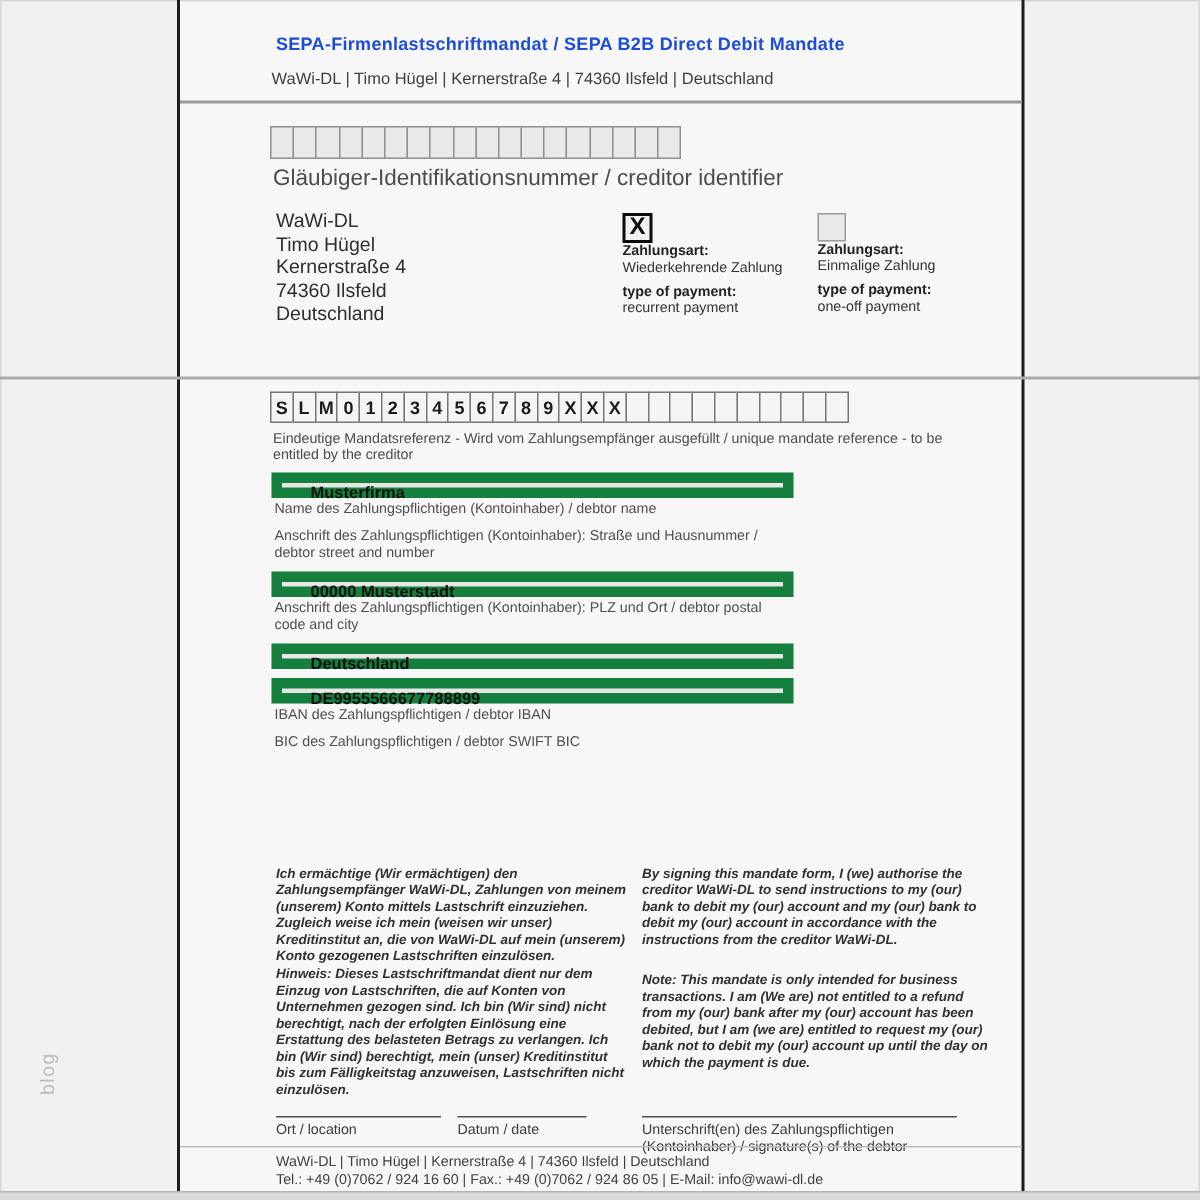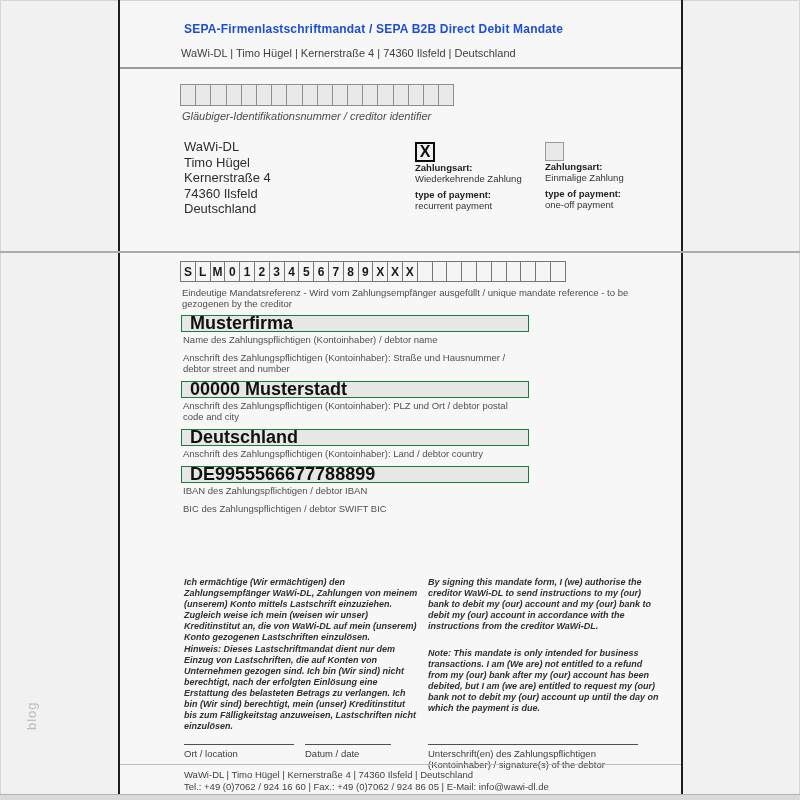--- a/index.html
+++ b/index.html
@@ -42,21 +42,21 @@
     border:1px solid #8f8f8f; margin-left:-1px;
     display:flex; align-items:center; justify-content:center;
   }
   .cid-row { left:181px; top:84px; }
   .cell.cid { width:16.2px; height:22px; background:#e9e9e9; }
   .mref-row { left:181px; top:261px; }
   .cell.mref {
     width:15.8px; height:21px; background:#f5f5f5;
     font-size:12px; font-weight:bold; color:#1a1a1a; border-color:#767676;
   }
-  .cid-label { position:absolute; left:182px; top:110px; font-size:11px; color:#4c4c4c;font-style:italic; }
+  .cid-label { position:absolute; left:182px; top:110px; font-size:15px; color:#4c4c4c; }
   .mref-label { position:absolute; left:182px; top:287px; width:470px; font-size:9.5px; color:#4c4c4c; }
 
   .address { position:absolute; left:184px; top:139px; font-size:13px; line-height:15.5px; color:#2e2e2e; }
 
   .paytype { position:absolute; top:142px; width:120px; }
   .paytype.col1 { left:415px; }
   .paytype.col2 { left:545px; }
   .checkbox {
     width:20px; height:20px; display:flex; align-items:center; justify-content:center;
     font-weight:bold; font-size:16px; color:#0c0c0c;
@@ -64,22 +64,22 @@
   .checkbox.checked { border:2px solid #0c0c0c; background:#f2f2f2; }
   .checkbox.unchecked { border:1px solid #9b9b9b; background:#e9e9e9; width:19px; height:19px; }
   .pt-labels { margin-top:0; font-size:9.5px; line-height:11px; color:#333; }
   .pt-labels .b { font-weight:bold; color:#222; }
   .pt-gap { height:5px; }
 
   .fields { position:absolute; left:181px; top:315px; width:348px; }
   .field { margin-bottom:5px; }
   .field.gap { margin-top:6px; }
   .fieldbox {
-    height:17px; background:#e7e7e7; border:1px solid #15803d;
-    font-size:18px; font-weight:bold; color:#111; padding-left:8px; line-height:15px;
+    height:17px; background:#e7e7e7; border:7px solid #15803d;
+    font-size:11px; font-weight:bold; color:#111; padding-left:19px; line-height:15px;
   }
   .fieldlabel { font-size:9.5px; color:#4f4f4f; margin:2px 0 7px 2px; }
 
   .para { position:absolute; font-size:9px; line-height:11px; font-weight:600; color:#30302f;font-style:italic; }
   .para.de1 { left:184px; top:577px; width:234px; }
   .para.en1 { left:428px; top:577px; width:232px; }
   .para.de2 { left:184px; top:644px; width:234px; }
   .para.en2 { left:428px; top:648px; width:232px; }
 
   .sig { position:absolute; top:744px; }
@@ -181,37 +181,36 @@
     <div class="cell mref"></div>
     <div class="cell mref"></div>
     <div class="cell mref"></div>
     <div class="cell mref"></div>
     <div class="cell mref"></div>
     <div class="cell mref"></div>
     <div class="cell mref"></div>
     <div class="cell mref"></div>
     <div class="cell mref"></div>
   </div>
-<div class="mref-label">Eindeutige Mandatsreferenz - Wird vom Zahlungsempfänger ausgefüllt / unique mandate reference - to be gezogenen by the creditor</div>
+<div class="mref-label">Eindeutige Mandatsreferenz - Wird vom Zahlungsempfänger ausgefüllt / unique mandate reference - to be entitled by the creditor</div>
 
 <div class="fields">
     <div class="field">
       <div class="fieldbox">Musterfirma</div>
       <div class="fieldlabel">Name des Zahlungspflichtigen (Kontoinhaber) / debtor name</div>
     </div>
     <div class="field">
       <div class="fieldlabel">Anschrift des Zahlungspflichtigen (Kontoinhaber): Straße und Hausnummer / debtor street and number</div>
     </div>
     <div class="field">
       <div class="fieldbox">00000 Musterstadt</div>
       <div class="fieldlabel">Anschrift des Zahlungspflichtigen (Kontoinhaber): PLZ und Ort / debtor postal code and city</div>
     </div>
     <div class="field">
       <div class="fieldbox">Deutschland</div>
-      <div class="fieldlabel">Anschrift des Zahlungspflichtigen (Kontoinhaber): Land / debtor country</div>
     </div>
     <div class="field gap">
       <div class="fieldbox">DE9955566677788899</div>
       <div class="fieldlabel">IBAN des Zahlungspflichtigen / debtor IBAN</div>
     </div>
     <div class="field gap">
       <div class="fieldlabel">BIC des Zahlungspflichtigen / debtor SWIFT BIC</div>
     </div>
   </div>
 

